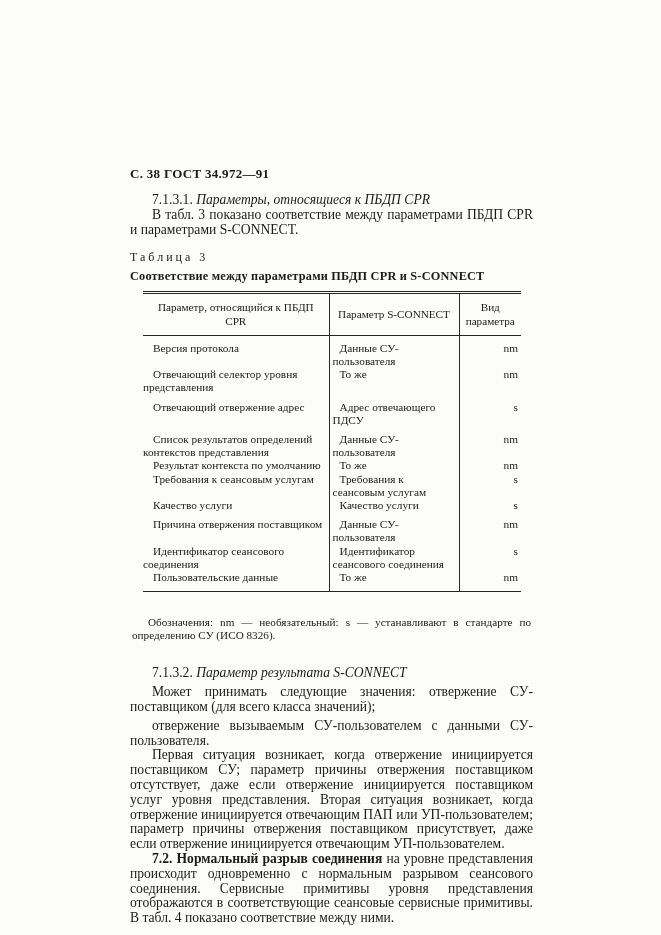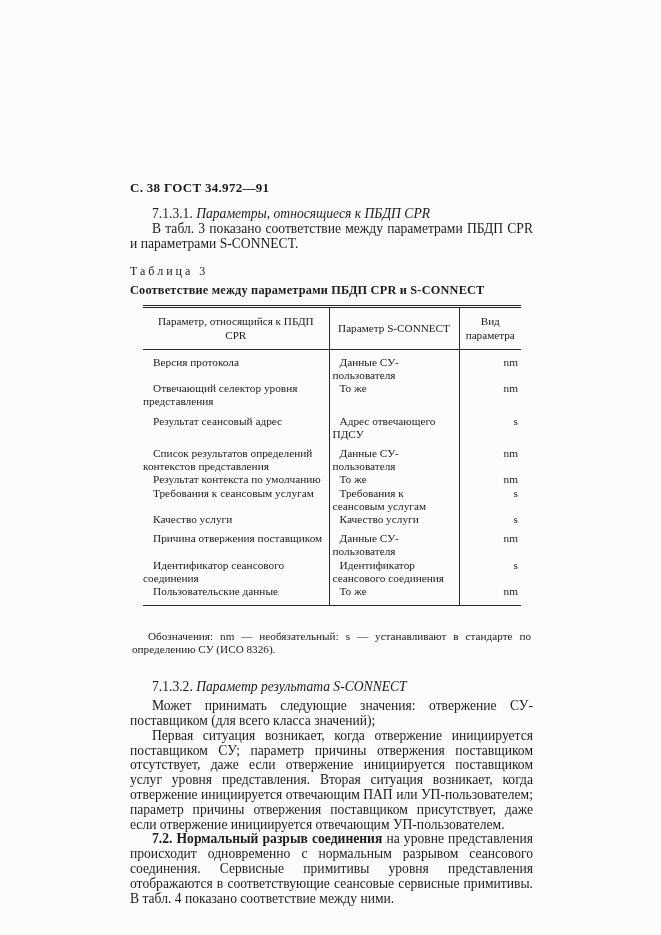--- a/index.html
+++ b/index.html
@@ -14,21 +14,21 @@
     position: absolute;
     left: 0; top: 0;
     width: 661px;
     height: 935px;
     font-family: "Liberation Serif", "DejaVu Serif", serif;
     color: #1b1b1b;
   }
   .content {
     position: absolute;
     left: 130px;
-    top: 180px;
+    top: 166px;
     width: 403px;
   }
   .running-head {
     font-weight: bold;
     font-size: 13px;
     letter-spacing: 0.3px;
     margin-bottom: 11px;
   }
   .para, .heading-line {
     font-size: 13.6px;
@@ -138,21 +138,21 @@
             <td class="c1">Версия протокола</td>
             <td class="c2">Данные СУ-пользователя</td>
             <td class="c3">nm</td>
           </tr>
           <tr>
             <td class="c1">Отвечающий селектор уровня представления</td>
             <td class="c2">То же</td>
             <td class="c3">nm</td>
           </tr>
           <tr>
-            <td class="c1">Результат сеансовый адрес</td>
+            <td class="c1">Отвечающий отвержение адрес</td>
             <td class="c2">Адрес отвечающего ПДСУ</td>
             <td class="c3">s</td>
           </tr>
           <tr>
             <td class="c1">Список результатов определений контекстов представления</td>
             <td class="c2">Данные СУ-пользователя</td>
             <td class="c3">nm</td>
           </tr>
           <tr>
             <td class="c1">Результат контекста по умолчанию</td>
@@ -187,19 +187,20 @@
         </tbody>
     </table>
 
     <p class="footnote">Обозначения: nm — необязательный: s — устанавливают  в  стандарте  по определению СУ (ИСО 8326).</p>
 
     <p class="heading-line sec-7132"><span>7.1.3.2.</span>
       <span class="heading-title">Параметр результата S-CONNECT</span></p>
 
     <p class="para p-gap">Может принимать следующие значения: отвержение СУ-поставщиком (для всего класса значений);</p>
 
+    <p class="para p-gap">отвержение  вызываемым  СУ-пользователем с данными  СУ-пользователя.</p>
 
     <p class="para p-gap2">Первая ситуация возникает,  когда отвержение  инициируется поставщиком СУ;  параметр причины  отвержения  поставщиком отсутствует, даже  если  отвержение инициируется поставщиком услуг уровня представления.  Вторая  ситуация возникает, когда отвержение инициируется отвечающим  ПАП или УП-пользователем; параметр причины отвержения поставщиком присутствует, даже если отвержение инициируется отвечающим УП-пользователем.</p>
 
     <p class="para p-gap2"><span class="bold">7.2. Нормальный разрыв соединения</span><span> на уровне представления происходит одновременно с нормальным разрывом сеансового соединения. Сервисные  примитивы  уровня  представления  отображаются в соответствующие сеансовые сервисные примитивы.  В табл. 4 показано соответствие между ними.</span></p>
 
   </div>
 </div>
 
 </body></html>

